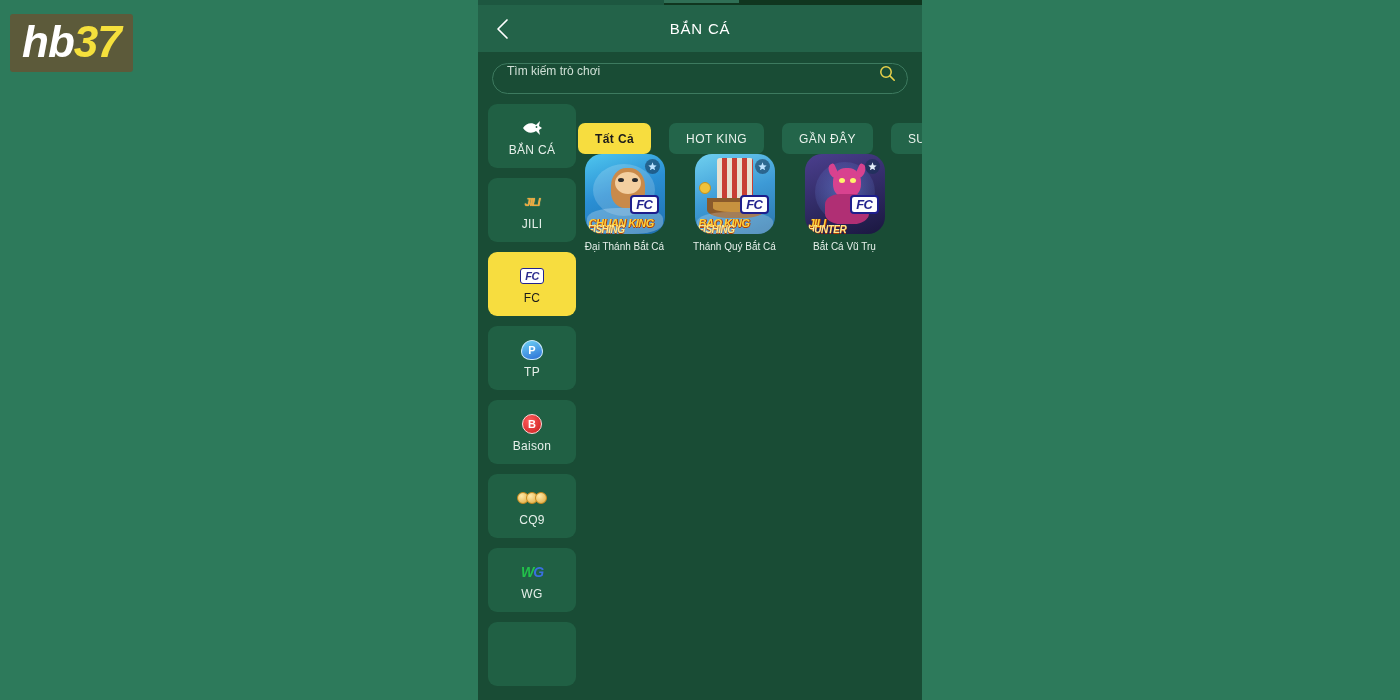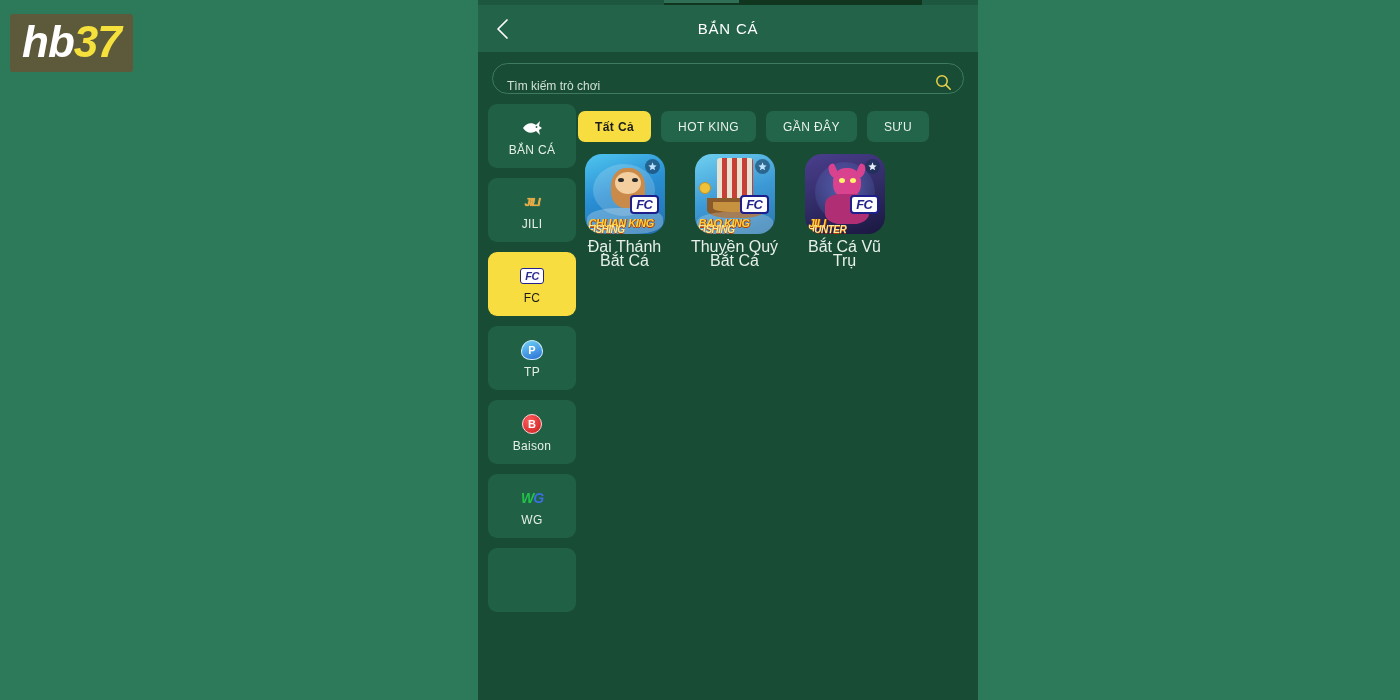--- a/index.html
+++ b/index.html
@@ -28,21 +28,21 @@
   #brand-domain {
     margin-top: 18px; margin-left: 8px;
     font-size: 32px; font-weight: bold;
     color: #4eb072;
     letter-spacing: 0px;
   }
 
   
   #panel {
     position: absolute; left: 478px; top: 0;
-    width: 500px; height: 700px;
+    width: 444px; height: 700px;
     background: #194c35;
     overflow: hidden;
   }
   #status-strip {
     position: absolute; left: 0; top: 0; width: 100%; height: 5px;
     background: #1d5740;
   }
   #status-strip-dark {
     position: absolute; left: 186px; top: 0; width: 258px; height: 5px;
     background: #10361f;
@@ -74,21 +74,21 @@
   #search-wrap {
     position: absolute; left: 0; top: 52px; width: 100%; height: 52px;
     background: #194c35;
     display: flex; align-items: center;
     padding: 0 14px;
   }
   #search-box {
     flex: 1; height: 31px;
     border: 1px solid #3d7a5f;
     border-radius: 16px;
-    display: flex; align-items: flex-end;
+    display: flex; align-items: flex-start;
     padding: 0 10px 0 14px;
     background: transparent;
     gap: 44px;
   }
   #search-input {
     flex: 1; border: none; outline: none; background: transparent;
     color: #d9e6df; font-size: 12px;
     font-family: "Liberation Sans", sans-serif;
   }
   #search-input::placeholder { color: #cfe0d6; }
@@ -162,22 +162,22 @@
     background: linear-gradient(160deg, #6fd3f5, #2b6fd6);
     border-radius: 50% 50% 45% 45% / 60% 60% 40% 40%;
     color: #fff; font-size: 11px; font-weight: bold;
     display: flex; align-items: center; justify-content: center;
     border: 1.5px solid #cbe9fb;
   }
 
   
   #content { flex: 1; overflow: hidden; position: relative; }
   #tabs {
-    display: flex; gap: 10px; padding: 7px 0 0 0;
-    height: 50px; align-items: flex-start;
+    display: flex; gap: 18px; padding: 7px 0 0 0;
+    height: 50px; align-items: flex-end;
   }
   .tab {
     height: 31px; padding: 0 17px;
     border-radius: 7px;
     background: #23654a;
     color: #e9f2ec; font-size: 12px;
     display: flex; align-items: center; justify-content: center;
     white-space: nowrap; cursor: pointer;
     letter-spacing: 0.4px;
   }
@@ -192,21 +192,21 @@
     border-radius: 17px; position: relative; overflow: hidden;
   }
   .fav-badge {
     position: absolute; right: 5px; top: 5px;
     width: 15px; height: 15px; border-radius: 50%;
     background: rgba(20,50,80,0.55);
     display: flex; align-items: center; justify-content: center;
   }
   .game-name {
     margin-top: 6px; text-align: center;
-    color: #e7f0eb; font-size: 16px; line-height: 14px;
+    color: #e7f0eb; font-size: 10px; line-height: 14px;
   }
 
   
   .art-monkey { background: linear-gradient(160deg,#4fc6ef 0%, #2a8fd4 45%, #1f6fae 100%); }
   .art-boat  { background: linear-gradient(160deg,#6fd0ef 0%, #3d9ad6 50%, #2a74ab 100%); }
   .art-star  { background: linear-gradient(160deg,#4b3f8e 0%, #2f2a63 55%, #1a1740 100%); }
   .art-inner { position: absolute; inset: 0; }
   .fc-tag {
     position: absolute; right: 6px; bottom: 20px;
     background: #ffffff; color: #23238f;
@@ -304,20 +304,30 @@
         <div class="side-label">TP</div>
       </div>
 
       <div class="side-item">
         <div class="side-ico">
           <span class="baison-logo">B</span>
         </div>
         <div class="side-label">Baison</div>
       </div>
 
+      <div class="side-item">
+        <div class="side-ico">
+          <span class="cq9-logo">
+              <i class="cq9-coin"></i>
+              <i class="cq9-coin"></i>
+              <i class="cq9-coin"></i>
+            </span>
+        </div>
+        <div class="side-label">CQ9</div>
+      </div>
 
       <div class="side-item">
         <div class="side-ico">
           <span class="wg-logo"><span class="w">W</span><span class="g">G</span></span>
         </div>
         <div class="side-label">WG</div>
       </div>
 
 
       <div class="side-item">
@@ -370,21 +380,21 @@
             </div>
             <span class="art-word">BAO KING</span>
             <span class="art-word2">FISHING</span>
             <span class="fc-tag">FC</span>
             <span class="fav-badge">
               <svg width="9" height="9" viewBox="0 0 10 10">
                   <path d="M5 0.4 L6.3 3.5 L9.6 3.8 L7.1 6 L7.9 9.3 L5 7.5 L2.1 9.3 L2.9 6 L0.4 3.8 L3.7 3.5 Z" fill="#bfe3ff"></path>
                 </svg>
             </span>
           </div>
-          <div class="game-name">Thuyền Quý Bắt Cá</div>
+          <div class="game-name">Thánh Quý Bắt Cá</div>
         </div>
 
         <div class="game-card">
           <div class="game-thumb art-star">
             <div class="art-inner">
               <div class="blob" style="left:10px;top:8px;width:60px;height:60px;background:radial-gradient(circle,rgba(120,160,255,0.45),rgba(40,30,90,0));"></div>
               <div class="blob" style="left:28px;top:14px;width:28px;height:30px;background:#d8428f;border-radius:45%;"></div>
               <div class="blob" style="left:24px;top:10px;width:8px;height:14px;background:#d8428f;border-radius:60% 20% 50% 50%;transform:rotate(-25deg);"></div>
               <div class="blob" style="left:52px;top:10px;width:8px;height:14px;background:#d8428f;border-radius:20% 60% 50% 50%;transform:rotate(25deg);"></div>
               <div class="blob" style="left:20px;top:40px;width:44px;height:30px;background:#b02f74;border-radius:35%;"></div>

